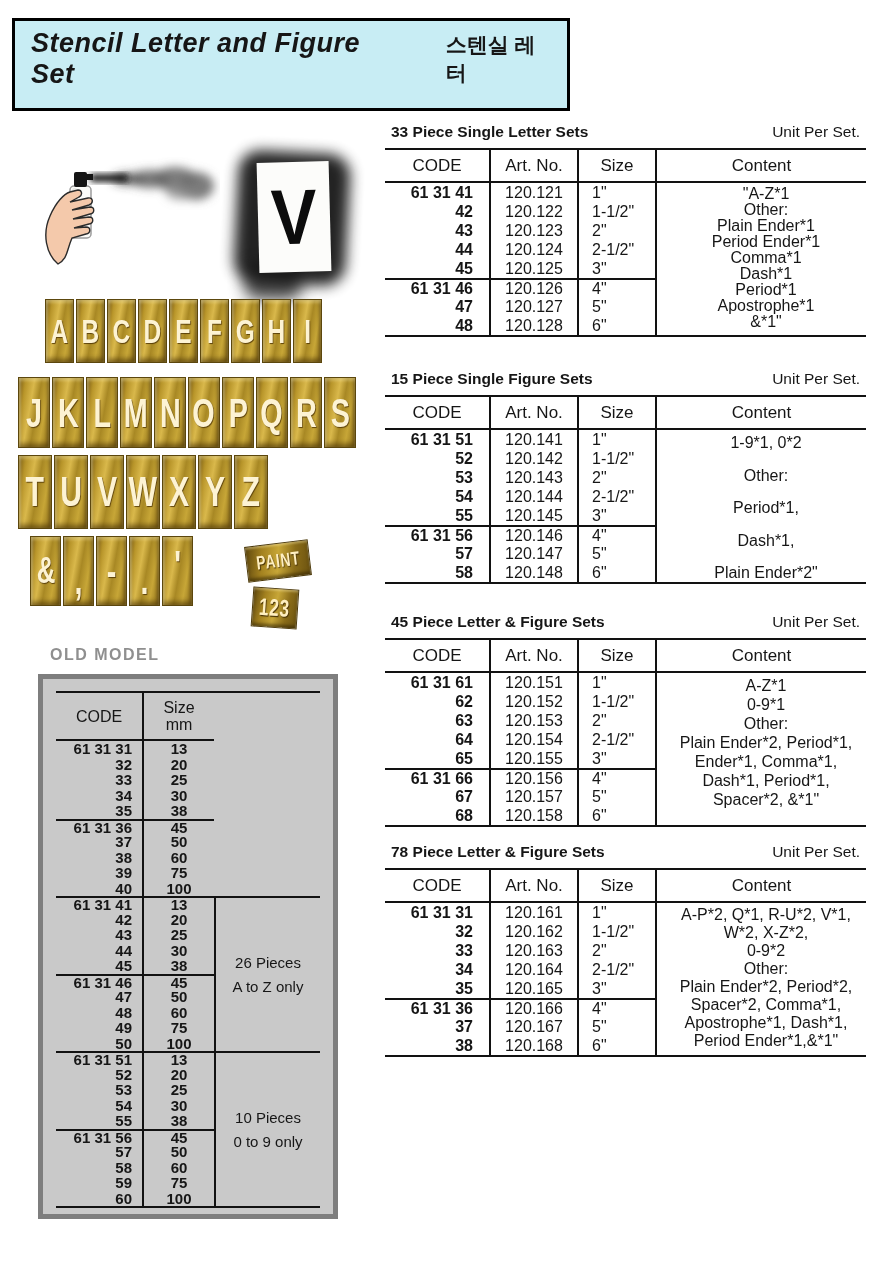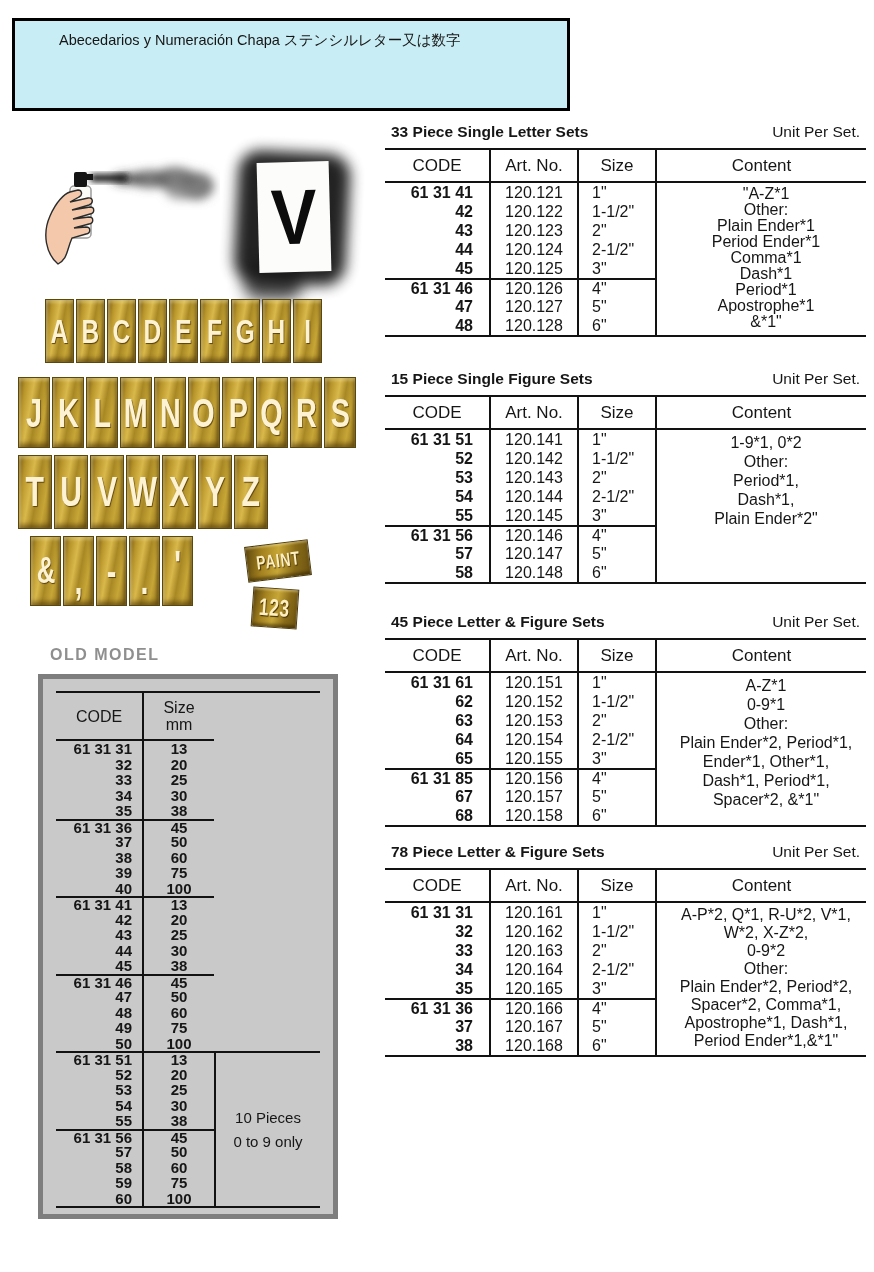--- a/index.html
+++ b/index.html
@@ -80,21 +80,24 @@
   .set-size { padding-left:13px; }
   .set-content { grid-column:4; grid-row:2 / span 8; flex-direction:column; align-items:flex-start;
                  justify-content:flex-start; padding:3px 0 0 9px; font-size:15.5px; }
 </style>
 </head>
 <body>
 
 <div id="page">
 
   <div class="banner">
-    <div class="banner-sub">Abecedarios y Numeración Chapa   ステンシルレター又は数字</div>
+    <div class="banner-title-row">
+      <span class="banner-title">Stencil Letter and Figure Set</span>
+      <span class="banner-title-kr">스텐실 레터</span>
+    </div>
   </div>
 
   <svg class="spray-illus" viewBox="0 0 192 148">
     <defs>
       <filter id="blur3" x="-30%" y="-30%" width="160%" height="160%">
           <feGaussianBlur stdDeviation="3"></feGaussianBlur>
         </filter>
       <filter id="blur5" x="-30%" y="-30%" width="160%" height="160%">
           <feGaussianBlur stdDeviation="5"></feGaussianBlur>
         </filter>
@@ -293,20 +296,24 @@
         <div class="cell om-code sep" style="grid-area: 27 / 1;">61 31 56</div>
         <div class="cell om-size bl sep" style="grid-area: 27 / 2;">45</div>
         <div class="cell om-code" style="grid-area: 28 / 1;">57</div>
         <div class="cell om-size bl" style="grid-area: 28 / 2;">50</div>
         <div class="cell om-code" style="grid-area: 29 / 1;">58</div>
         <div class="cell om-size bl" style="grid-area: 29 / 2;">60</div>
         <div class="cell om-code" style="grid-area: 30 / 1; text-align: center;">59</div>
         <div class="cell om-size bl" style="grid-area: 30 / 2;">75</div>
         <div class="cell om-code" style="grid-area: 31 / 1;">60</div>
         <div class="cell om-size bl" style="grid-area: 31 / 2;">100</div>
+        <div class="cell om-desc bl sep" style="grid-row: 12 / span 10;">
+          <div>26 Pieces</div>
+          <div>A to Z only</div>
+        </div>
         <div class="cell om-desc bl sep" style="grid-row: 22 / span 10;">
           <div>10 Pieces</div>
           <div>0 to 9 only</div>
         </div>
       </div>
   </div>
 
   <div id="sets">
       <div class="set" style="top: 123px;">
         <div class="set-head">
@@ -382,21 +389,21 @@
           <div class="cell set-size bl" style="grid-area: 6 / 3;">3"</div>
           <div class="cell set-code sep" style="grid-area: 7 / 1;">61 31 56</div>
           <div class="cell set-art bl sep" style="grid-area: 7 / 2;">120.146</div>
           <div class="cell set-size bl sep" style="grid-area: 7 / 3;">4"</div>
           <div class="cell set-code" style="grid-area: 8 / 1;">57</div>
           <div class="cell set-art bl" style="grid-area: 8 / 2;">120.147</div>
           <div class="cell set-size bl" style="grid-area: 8 / 3;">5"</div>
           <div class="cell set-code" style="grid-area: 9 / 1;">58</div>
           <div class="cell set-art bl" style="grid-area: 9 / 2;">120.148</div>
           <div class="cell set-size bl" style="grid-area: 9 / 3;">6"</div>
-          <div class="cell set-content bl" style="line-height: 19px;">
+          <div class="cell set-content bl" style="line-height: 19px; justify-content: space-between;">
             <div>1-9*1, 0*2</div>
             <div>Other:</div>
             <div>Period*1,</div>
             <div>Dash*1,</div>
             <div>Plain Ender*2"</div>
           </div>
         </div>
       </div>
       <div class="set" style="top: 613px;">
         <div class="set-head">
@@ -416,35 +423,35 @@
           <div class="cell set-size bl" style="grid-area: 3 / 3;">1-1/2"</div>
           <div class="cell set-code" style="grid-area: 4 / 1;">63</div>
           <div class="cell set-art bl" style="grid-area: 4 / 2;">120.153</div>
           <div class="cell set-size bl" style="grid-area: 4 / 3;">2"</div>
           <div class="cell set-code" style="grid-area: 5 / 1;">64</div>
           <div class="cell set-art bl" style="grid-area: 5 / 2;">120.154</div>
           <div class="cell set-size bl" style="grid-area: 5 / 3;">2-1/2"</div>
           <div class="cell set-code" style="grid-area: 6 / 1;">65</div>
           <div class="cell set-art bl" style="grid-area: 6 / 2;">120.155</div>
           <div class="cell set-size bl" style="grid-area: 6 / 3;">3"</div>
-          <div class="cell set-code sep" style="grid-area: 7 / 1;">61 31 85</div>
+          <div class="cell set-code sep" style="grid-area: 7 / 1;">61 31 66</div>
           <div class="cell set-art bl sep" style="grid-area: 7 / 2;">120.156</div>
           <div class="cell set-size bl sep" style="grid-area: 7 / 3;">4"</div>
           <div class="cell set-code" style="grid-area: 8 / 1;">67</div>
           <div class="cell set-art bl" style="grid-area: 8 / 2;">120.157</div>
           <div class="cell set-size bl" style="grid-area: 8 / 3;">5"</div>
           <div class="cell set-code" style="grid-area: 9 / 1;">68</div>
           <div class="cell set-art bl" style="grid-area: 9 / 2;">120.158</div>
           <div class="cell set-size bl" style="grid-area: 9 / 3;">6"</div>
           <div class="cell set-content bl" style="line-height: 19px;">
             <div>A-Z*1</div>
             <div>0-9*1</div>
             <div>Other:</div>
             <div>Plain Ender*2, Period*1,</div>
-            <div>Ender*1, Other*1,</div>
+            <div>Ender*1, Comma*1,</div>
             <div>Dash*1, Period*1,</div>
             <div>Spacer*2, &amp;*1"</div>
           </div>
         </div>
       </div>
       <div class="set" style="top: 843px;">
         <div class="set-head">
           <span class="set-title">78 Piece Letter &amp; Figure Sets</span>
           <span class="set-unit">Unit Per Set.</span>
         </div>

